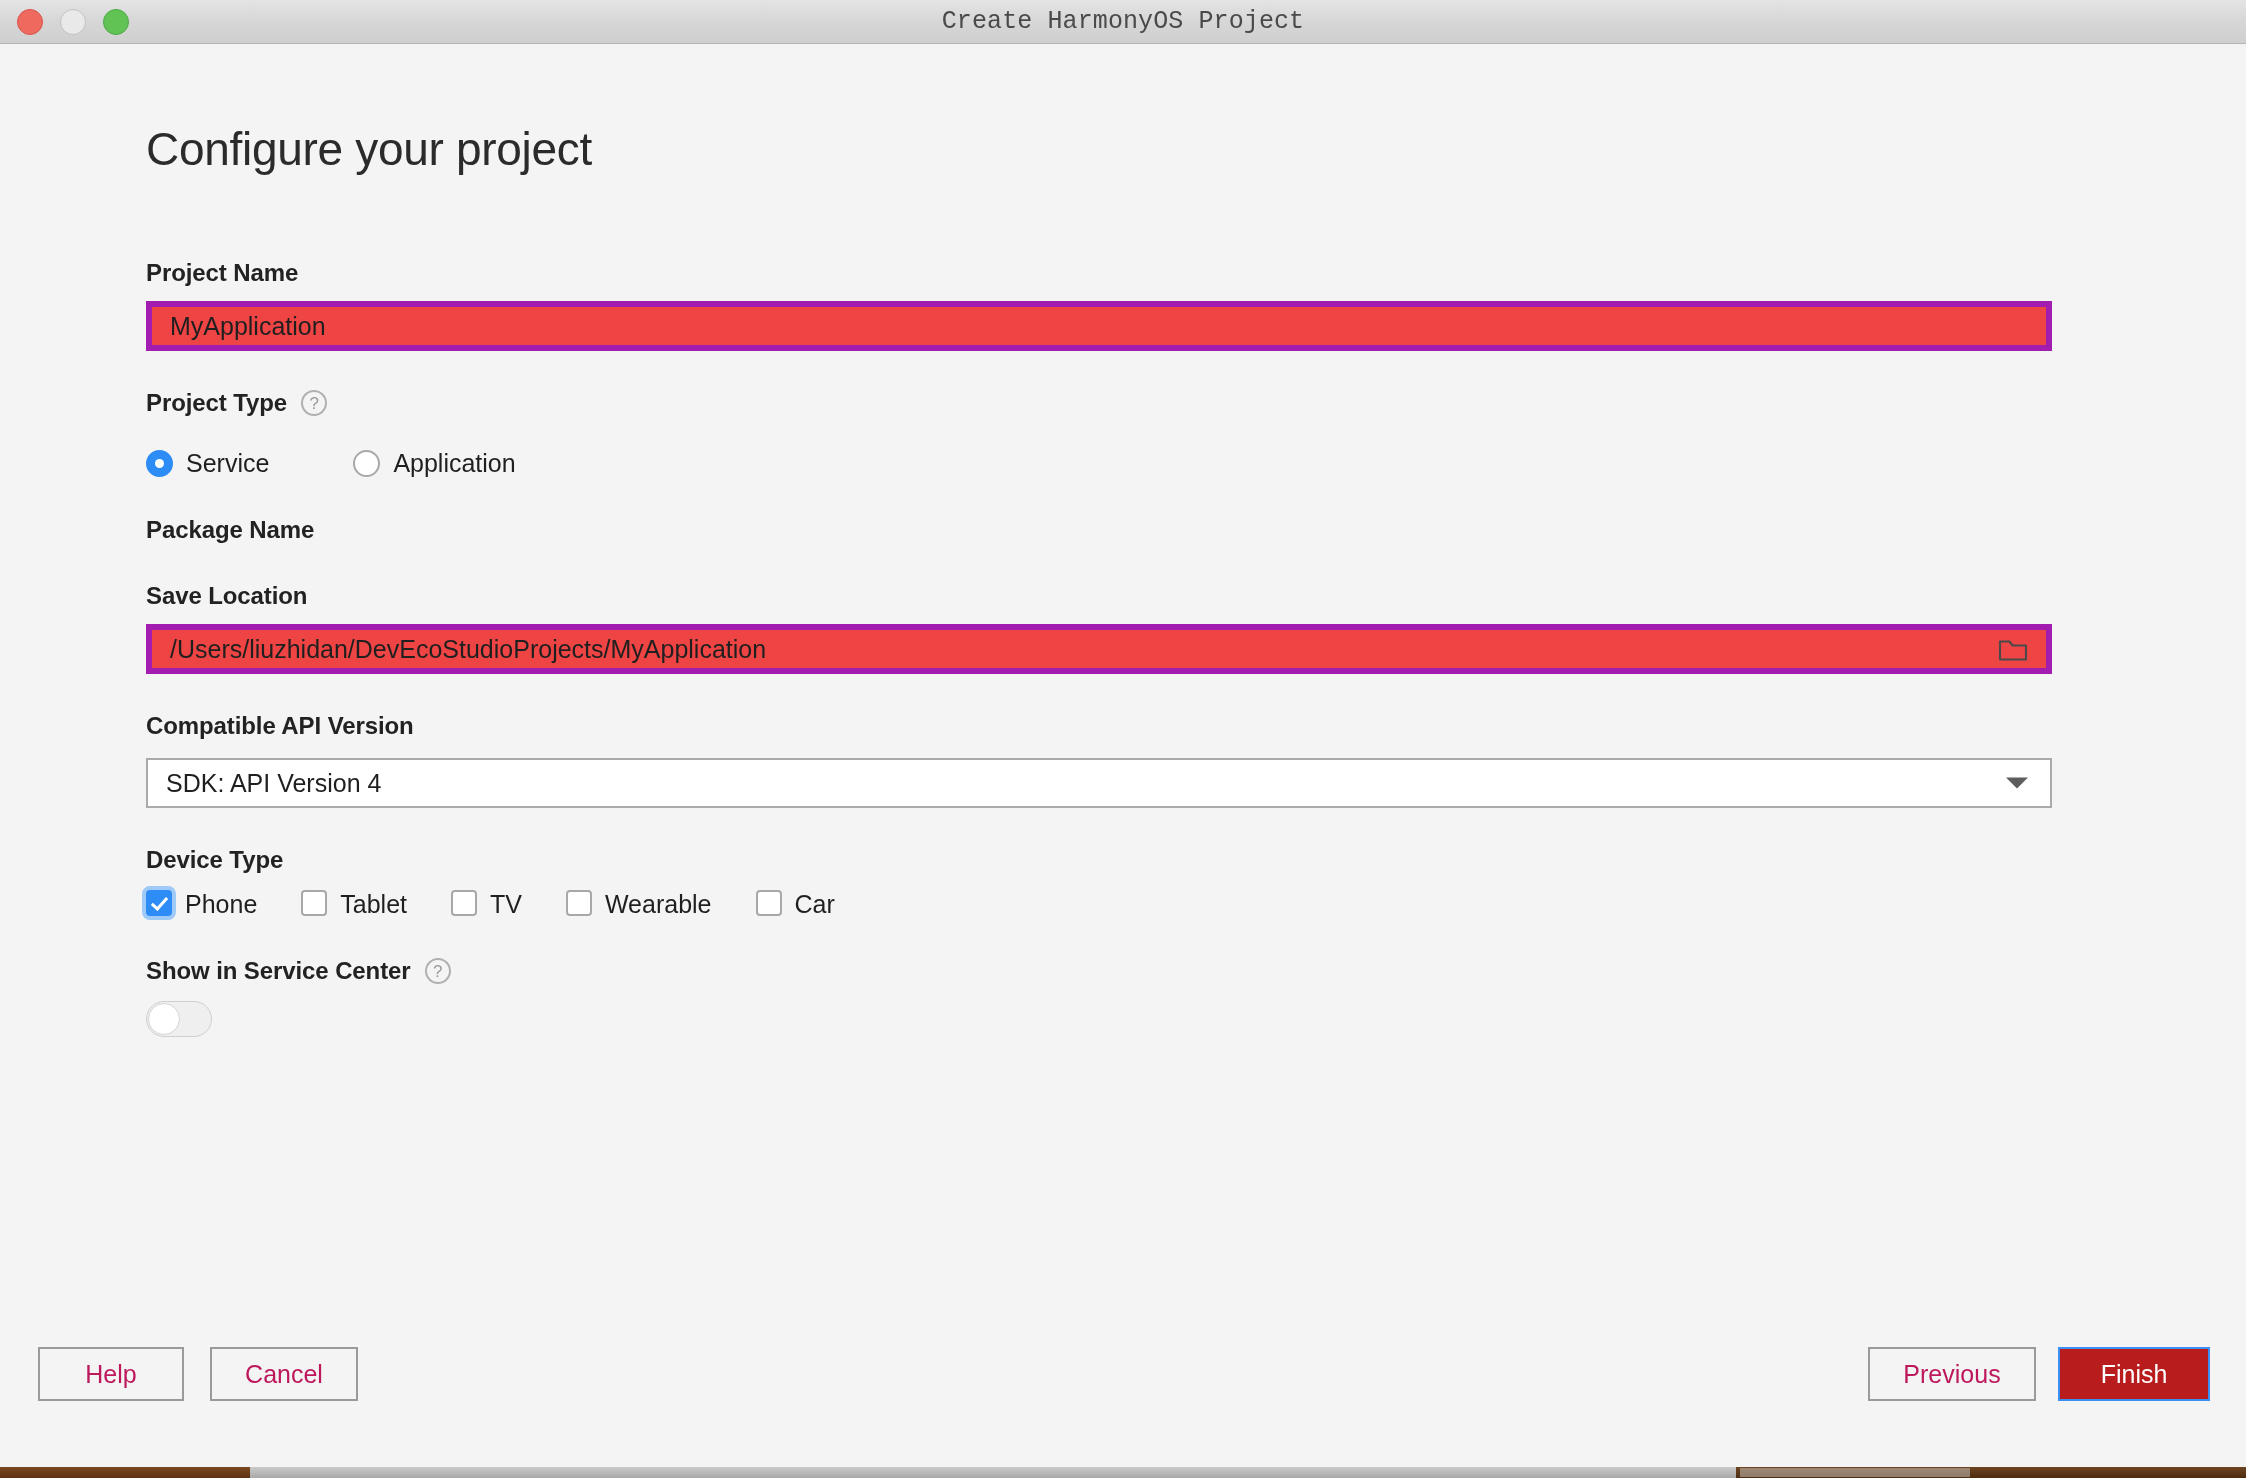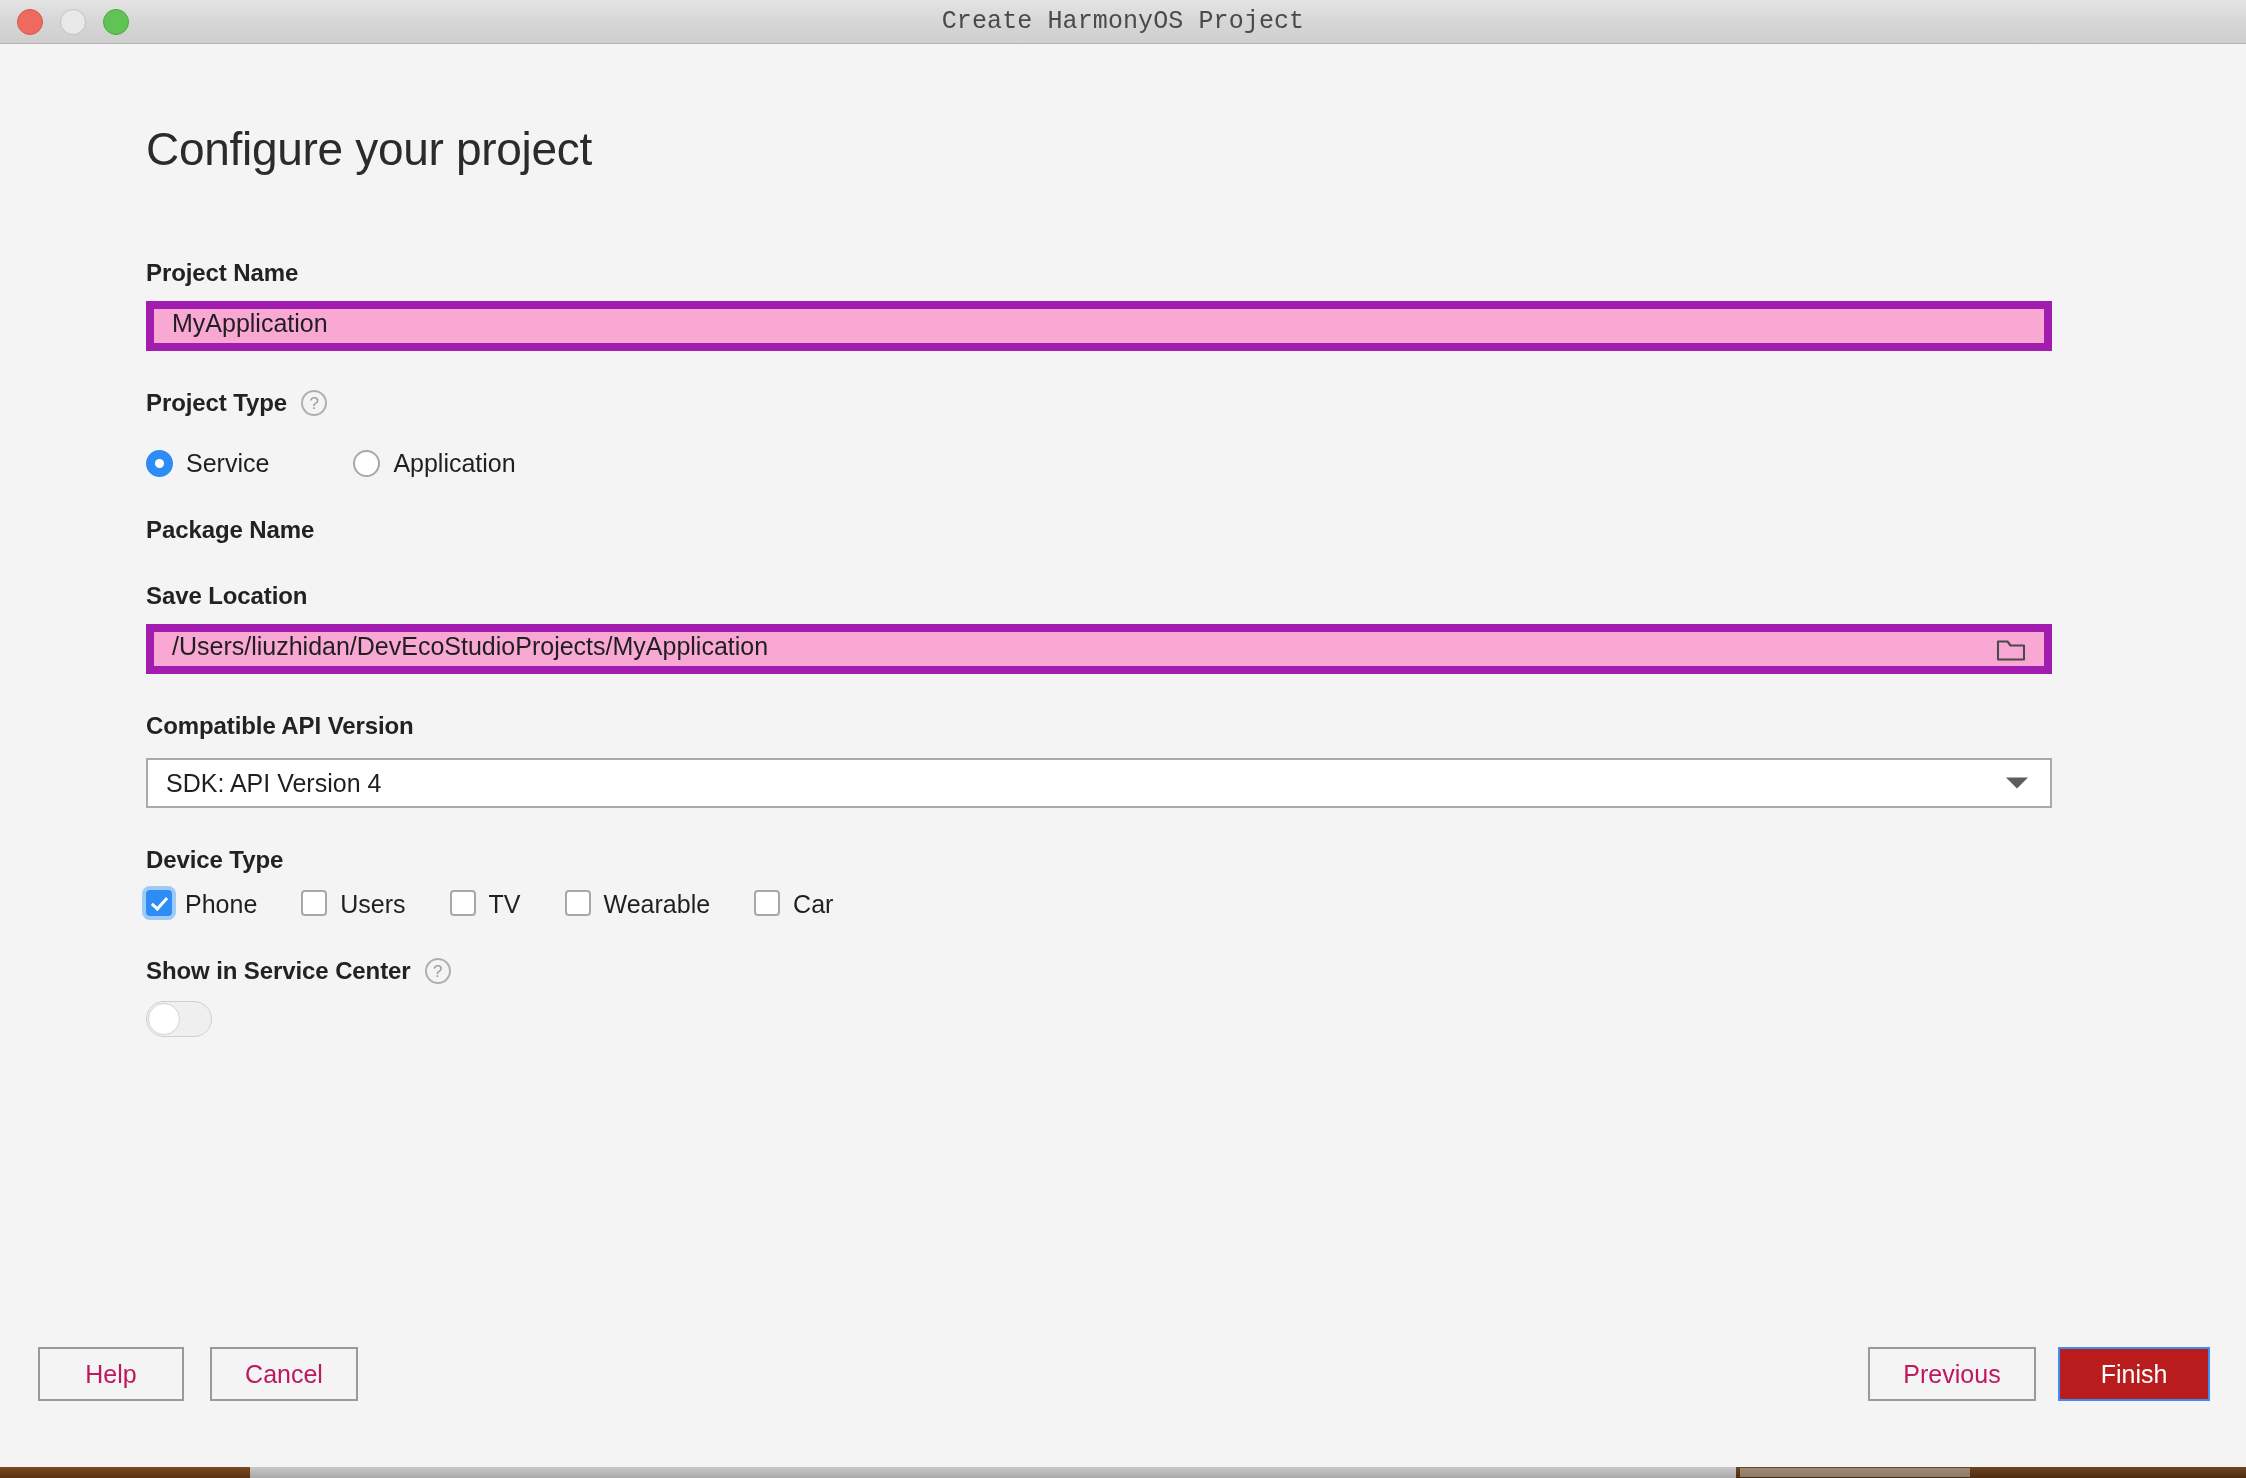--- a/index.html
+++ b/index.html
@@ -106,24 +106,25 @@
     color: #9a9a9a;
     font-size: 17px;
     font-weight: normal;
     line-height: 1;
     box-sizing: border-box;
   }
 
   .text-input {
     position: relative;
     height: 50px;
-    background: #f9a8d4;
-    border: 8px solid #a21caf;
-    box-sizing: border-box;
-    display: flex;
+    background: #ef4444;
+    border: 6px solid #a21caf;
+    box-sizing: border-box;
+    display: flex;
+    align-items: center;
     padding: 0 18px;
     font-size: 25px;
     color: #1f1f1f;
   }
 
   .input-with-icon { padding-right: 101px; }
 
   .folder-icon {
     position: absolute;
     right: 18px;
@@ -410,21 +411,21 @@
         <div class="field-label">
           <span>Device Type</span>
         </div>
         <div class="checkbox-row">
           <div class="check-item">
             <span class="checkbox checked"></span>
             <span>Phone</span>
           </div>
           <div class="check-item">
             <span class="checkbox"></span>
-            <span>Users</span>
+            <span>Tablet</span>
           </div>
           <div class="check-item">
             <span class="checkbox"></span>
             <span>TV</span>
           </div>
           <div class="check-item">
             <span class="checkbox"></span>
             <span>Wearable</span>
           </div>
           <div class="check-item">

